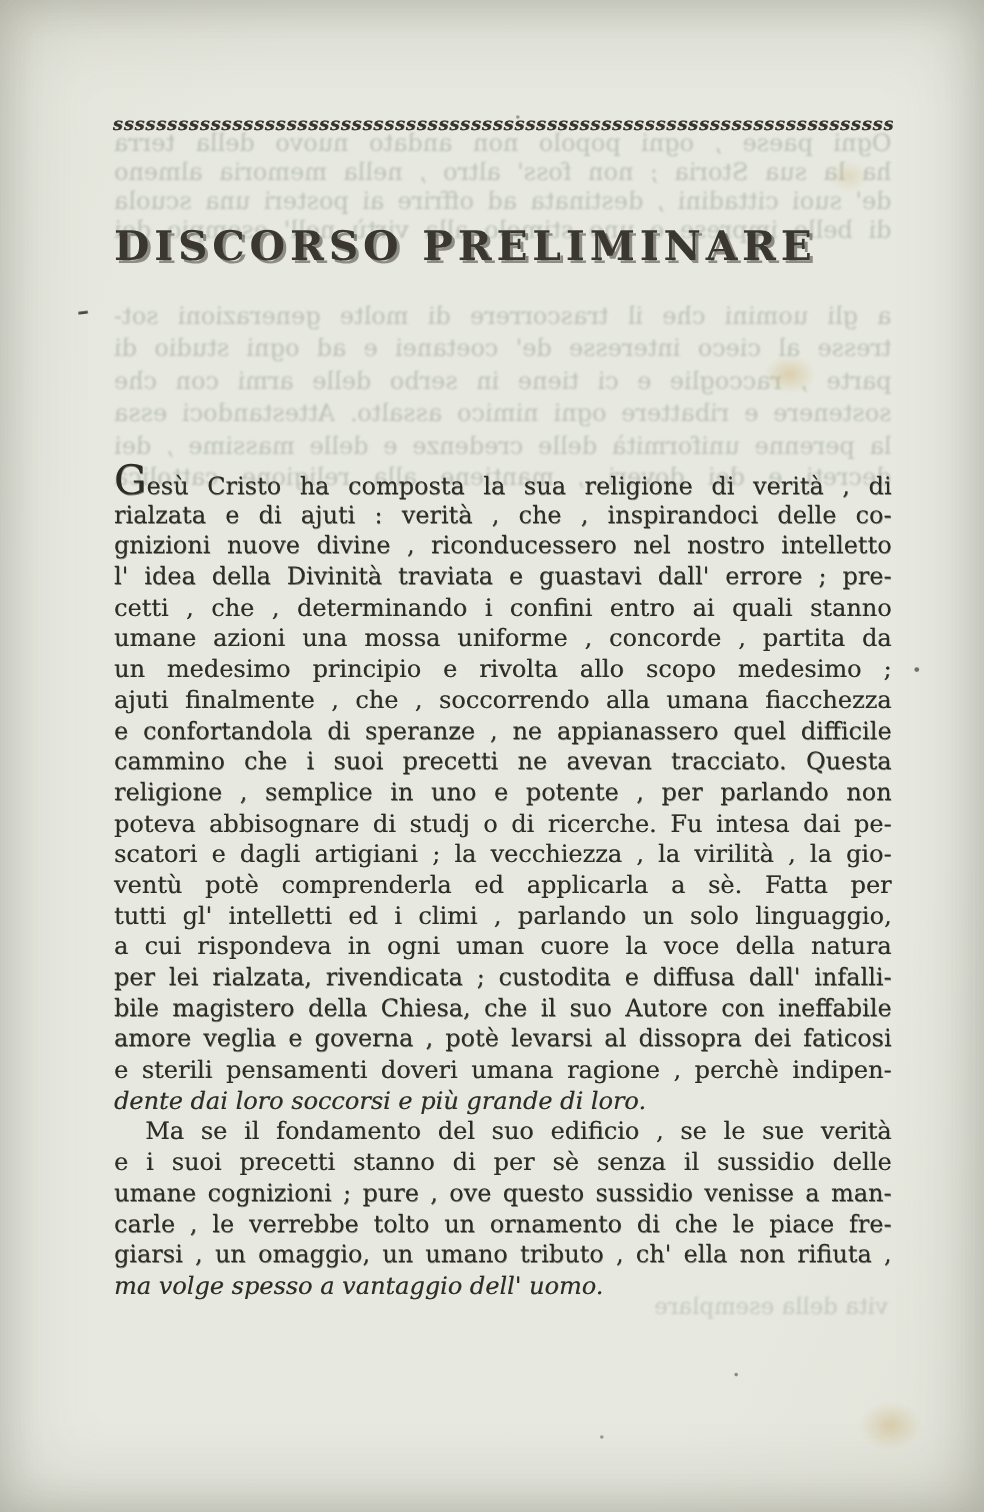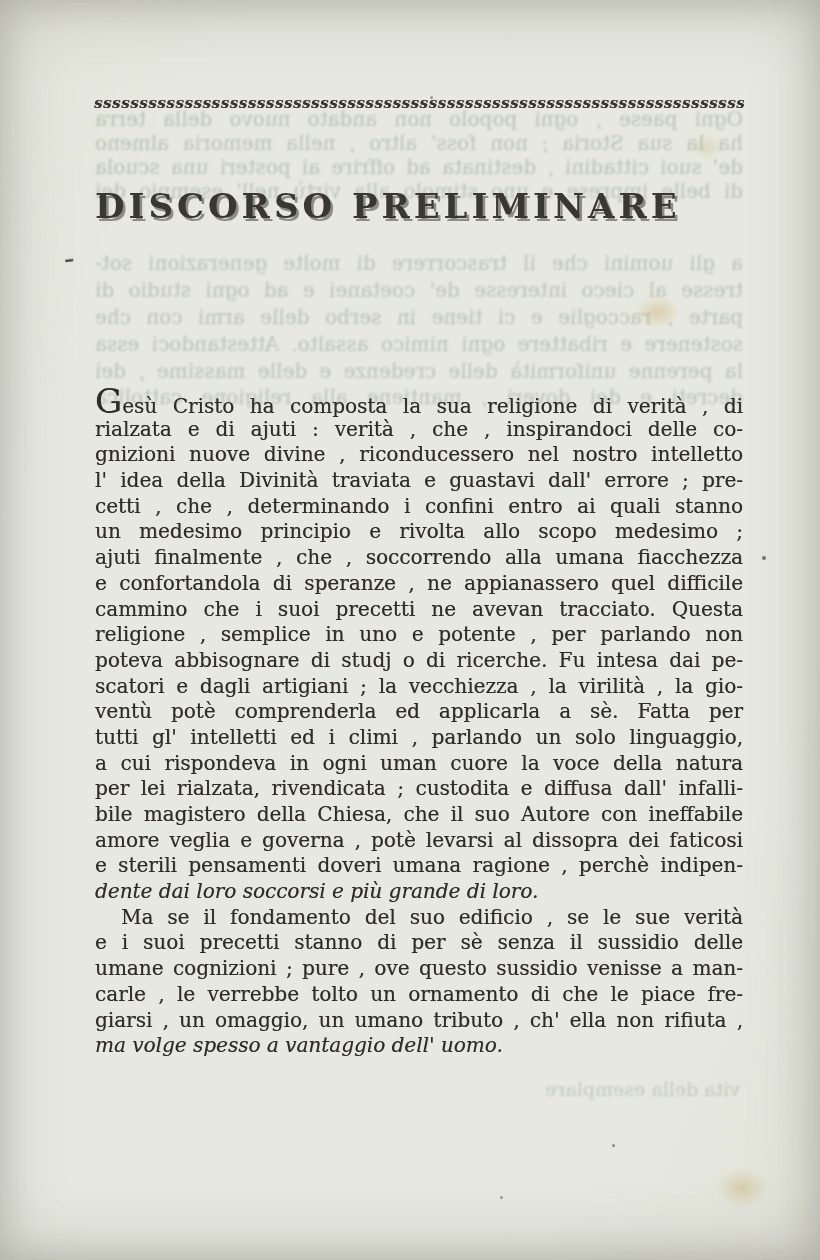--- a/index.html
+++ b/index.html
@@ -105,20 +105,21 @@
 
   <div class="margin-mark">–</div>
 
   <div class="body-block">
     <div>
       <div class="bline dc">Gesù Cristo ha composta la sua religione di verità , di</div>
       <div class="bline">rialzata e di ajuti : verità , che , inspirandoci delle co-</div>
       <div class="bline">gnizioni nuove divine , riconducessero nel nostro intelletto</div>
       <div class="bline">l' idea della Divinità traviata e guastavi dall' errore ; pre-</div>
       <div class="bline">cetti , che , determinando i confini entro ai quali stanno</div>
+      <div class="bline">umane azioni una mossa uniforme , concorde , partita da</div>
       <div class="bline">un medesimo principio e rivolta allo scopo medesimo ;</div>
       <div class="bline">ajuti finalmente , che , soccorrendo alla umana fiacchezza</div>
       <div class="bline">e confortandola di speranze , ne appianassero quel difficile</div>
       <div class="bline">cammino che i suoi precetti ne avevan tracciato. Questa</div>
       <div class="bline">religione , semplice in uno e potente , per parlando non</div>
       <div class="bline">poteva abbisognare di studj o di ricerche. Fu intesa dai pe-</div>
       <div class="bline">scatori e dagli artigiani ; la vecchiezza , la virilità , la gio-</div>
       <div class="bline">ventù potè comprenderla ed applicarla a sè. Fatta per</div>
       <div class="bline">tutti gl' intelletti ed i climi , parlando un solo linguaggio,</div>
       <div class="bline">a cui rispondeva in ogni uman cuore la voce della natura</div>

